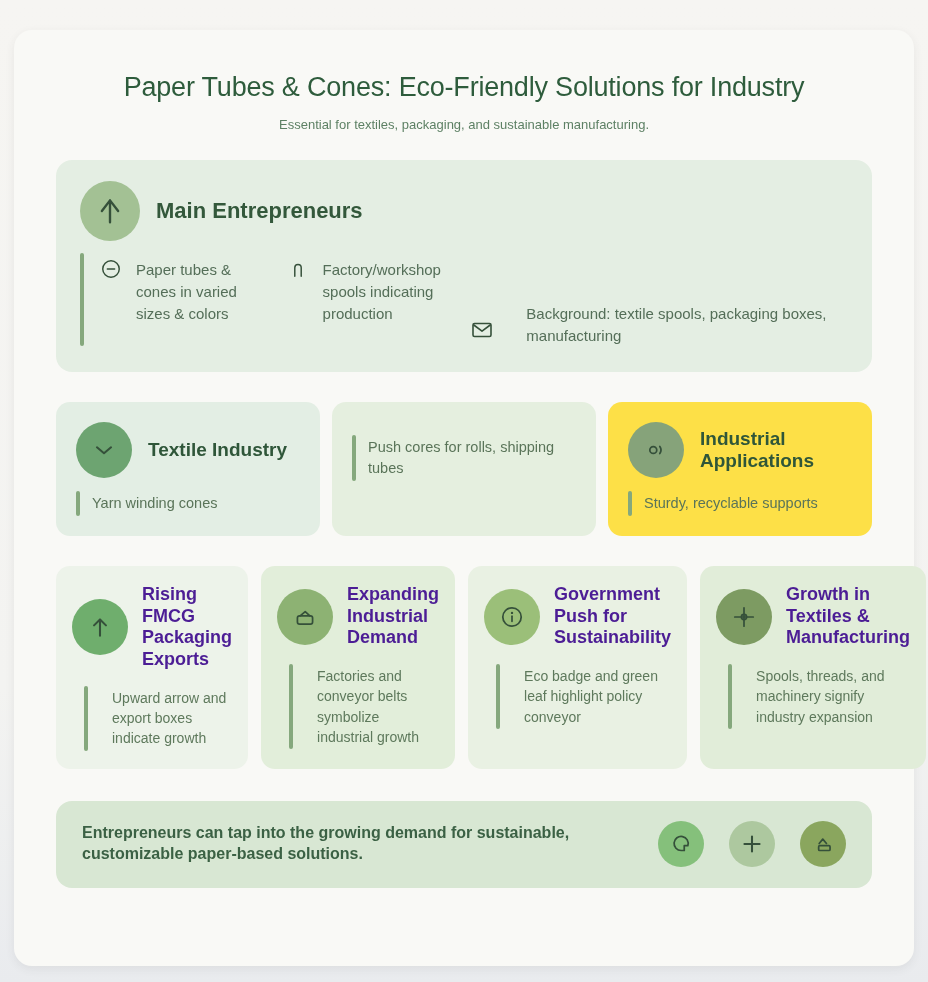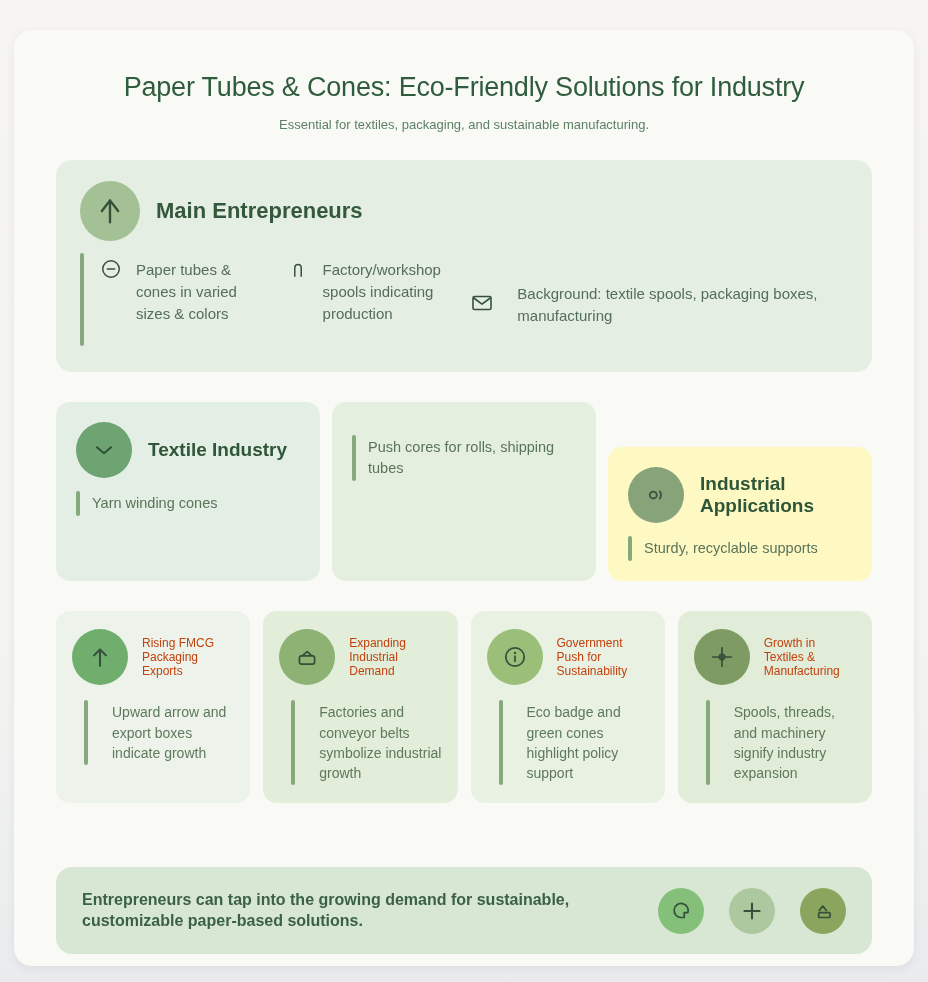--- a/index.html
+++ b/index.html
@@ -35,58 +35,58 @@
   .ms-head{ display:flex; align-items:center; gap:16px; }
   .ms-head .circ{ width:60px; height:60px; background:#a3c194; }
   .ms-head h2{ font-size:22px; font-weight:700; color:#33583b; }
   .ms-body{ display:grid; grid-template-columns:1fr 1.02fr; column-gap:20px; margin-top:12px; }
   .vbar{ width:4px; border-radius:2px; background:#85a87d; flex:none; }
   .ms-left{ display:flex; gap:16px; }
   .ms-left .stack{ display:flex; flex-direction:row; gap:28px; padding:6px 0 22px; }
   .ms-item{ display:flex; align-items:flex-start; gap:14px; }
   .ms-item .ic{ flex:none; margin-top:-1px; }
   .ms-item .txt{ font-size:15px; color:#546e58; line-height:1.45; }
-  .ms-right{ padding-top:10px; display:flex; align-items:center; gap:23px; }
+  .ms-right{ padding-top:10px; display:flex; align-items:flex-end; gap:32px; }
   .ms-right .txt{ font-size:15px; color:#546e58; line-height:1.45; max-width:350px; }
 
   
   .row3{ margin-top:30px; display:grid; grid-template-columns:repeat(3,1fr); gap:12px; }
   .fcard{ border-radius:14px; padding:20px; }
   .fcard.f0{ background:#e3eee4; }
   .fcard.f1{ background:#e5efdf; }
-  .fcard.f2{ background:#fef9c3;margin-top:45px; }
+  .fcard.f2{ background:#fde047; }
   .fc-head{ display:flex; align-items:center; gap:16px; }
   .fc-head .circ{ width:56px; height:56px; }
   .fc-head h3{ font-size:19px; font-weight:700; color:#2f5639; line-height:1.15; }
   .fc-desc{ margin-top:13px; display:flex; gap:12px; }
   .fc-desc .txt{ font-size:14.5px; color:#5a7459; line-height:1.45; padding:2px 0; }
   .cc-textile{ background:#6da471; }
   .cc-pack{ background:#9db66c; }
   .cc-indus{ background:#86a37a; }
 
   
   .row4{ margin-top:30px; display:grid; grid-template-columns:repeat(4,1fr); gap:13px; }
   .tcard{ border-radius:14px; padding:18px 16px; }
   .tcard.t0{ background:#edf3ea; }
   .tcard.t1{ background:#e2eeda; }
   .tcard.t2{ background:#e9f1e3; }
   .tcard.t3{ background:#e1edd9; }
   .tc-head{ display:flex; align-items:center; gap:14px; }
   .tc-head .circ{ width:56px; height:56px; }
-  .tc-head h3{ font-size:12px; font-weight:400; color:#c2410c; line-height:1.2; }
+  .tc-head h3{ font-size:18px; font-weight:700; color:#4c1d95; line-height:1.2; }
   .tc-desc{ margin-top:15px; display:flex; gap:24px;padding-left:12px; }
   .tc-desc .txt{ font-size:14px; color:#5e795c; line-height:1.45; padding:2px 0; }
   .cc-rising{ background:#6fae6d; }
   .cc-expand{ background:#8db273; }
   .cc-gov{ background:#9bbf79; }
   .cc-growth{ background:#7d9b62; }
 
   
   .banner{
-    margin-top:64px; background:#d8e7d3; border-radius:16px;
+    margin-top:32px; background:#d8e7d3; border-radius:16px;
     padding:18px 26px; display:flex; align-items:center; justify-content:space-between;
     min-height:87px;
   }
   .banner .txt{ font-size:16px; font-weight:700; color:#3b6144; line-height:1.3; max-width:560px; }
   .bn-icons{ display:flex; gap:25px; align-items:center; }
   .bn-icons .circ{ width:46px; height:46px; cursor:pointer; }
   .cc-bn0{ background:#85c07b; }
   .cc-bn1{ background:#adc89f; }
   .cc-bn2{ background:#8aa65e; }
 </style>
@@ -224,21 +224,21 @@
           <svg width="26" height="26" viewBox="0 0 24 24">
               <circle class="stk" cx="12" cy="12" r="8.5"></circle>
               <path class="stk" d="M12 11.2 V16"></path>
               <circle class="dot" cx="12" cy="8.2" r="1.1"></circle>
             </svg>
         </span>
         <h3>Government Push for Sustainability</h3>
       </div>
       <div class="tc-desc">
         <span class="vbar"></span>
-        <span class="txt">Eco badge and green cones highlight policy support</span>
+        <span class="txt">Eco badge and green leaf highlight policy conveyor</span>
       </div>
     </div>
 
     <div class="tcard t3">
       <div class="tc-head">
         <span class="circ cc-growth">
           <svg width="26" height="26" viewBox="0 0 24 24">
               <path class="stk" d="M12 3.5 V20.5 M3.5 12 H20.5"></path>
               <circle class="stk" cx="12" cy="12" r="2.4"></circle>
             </svg>

